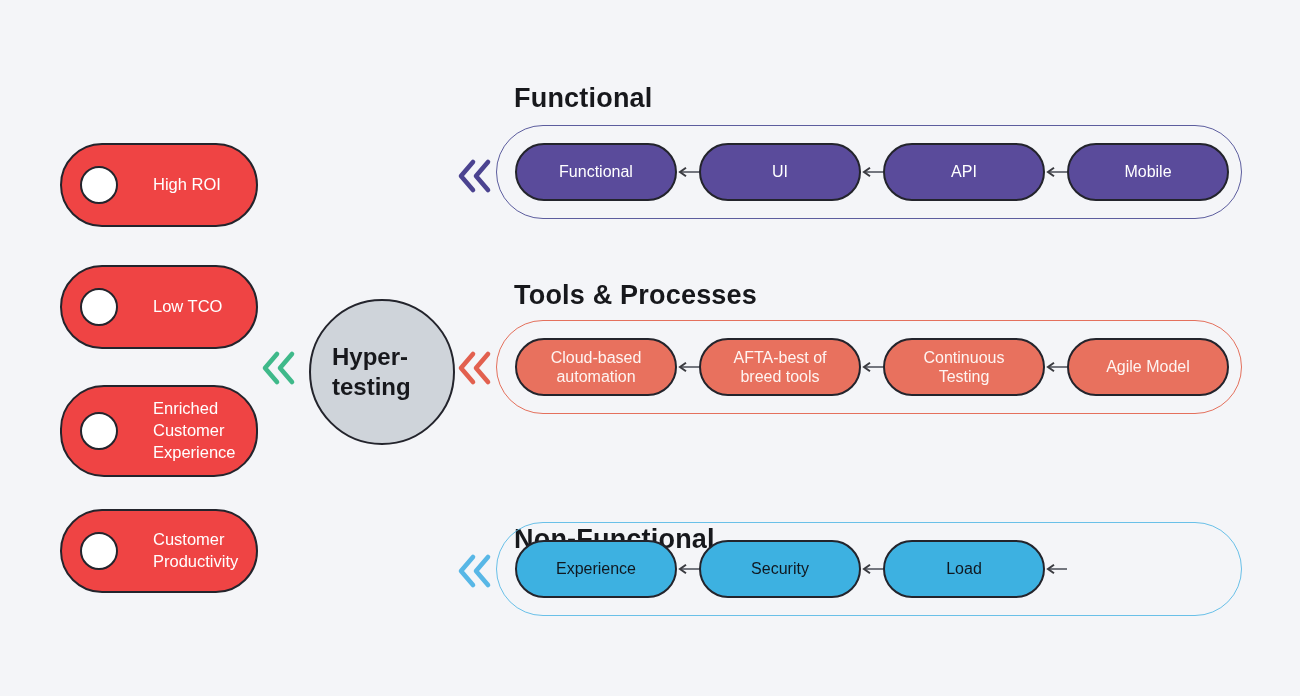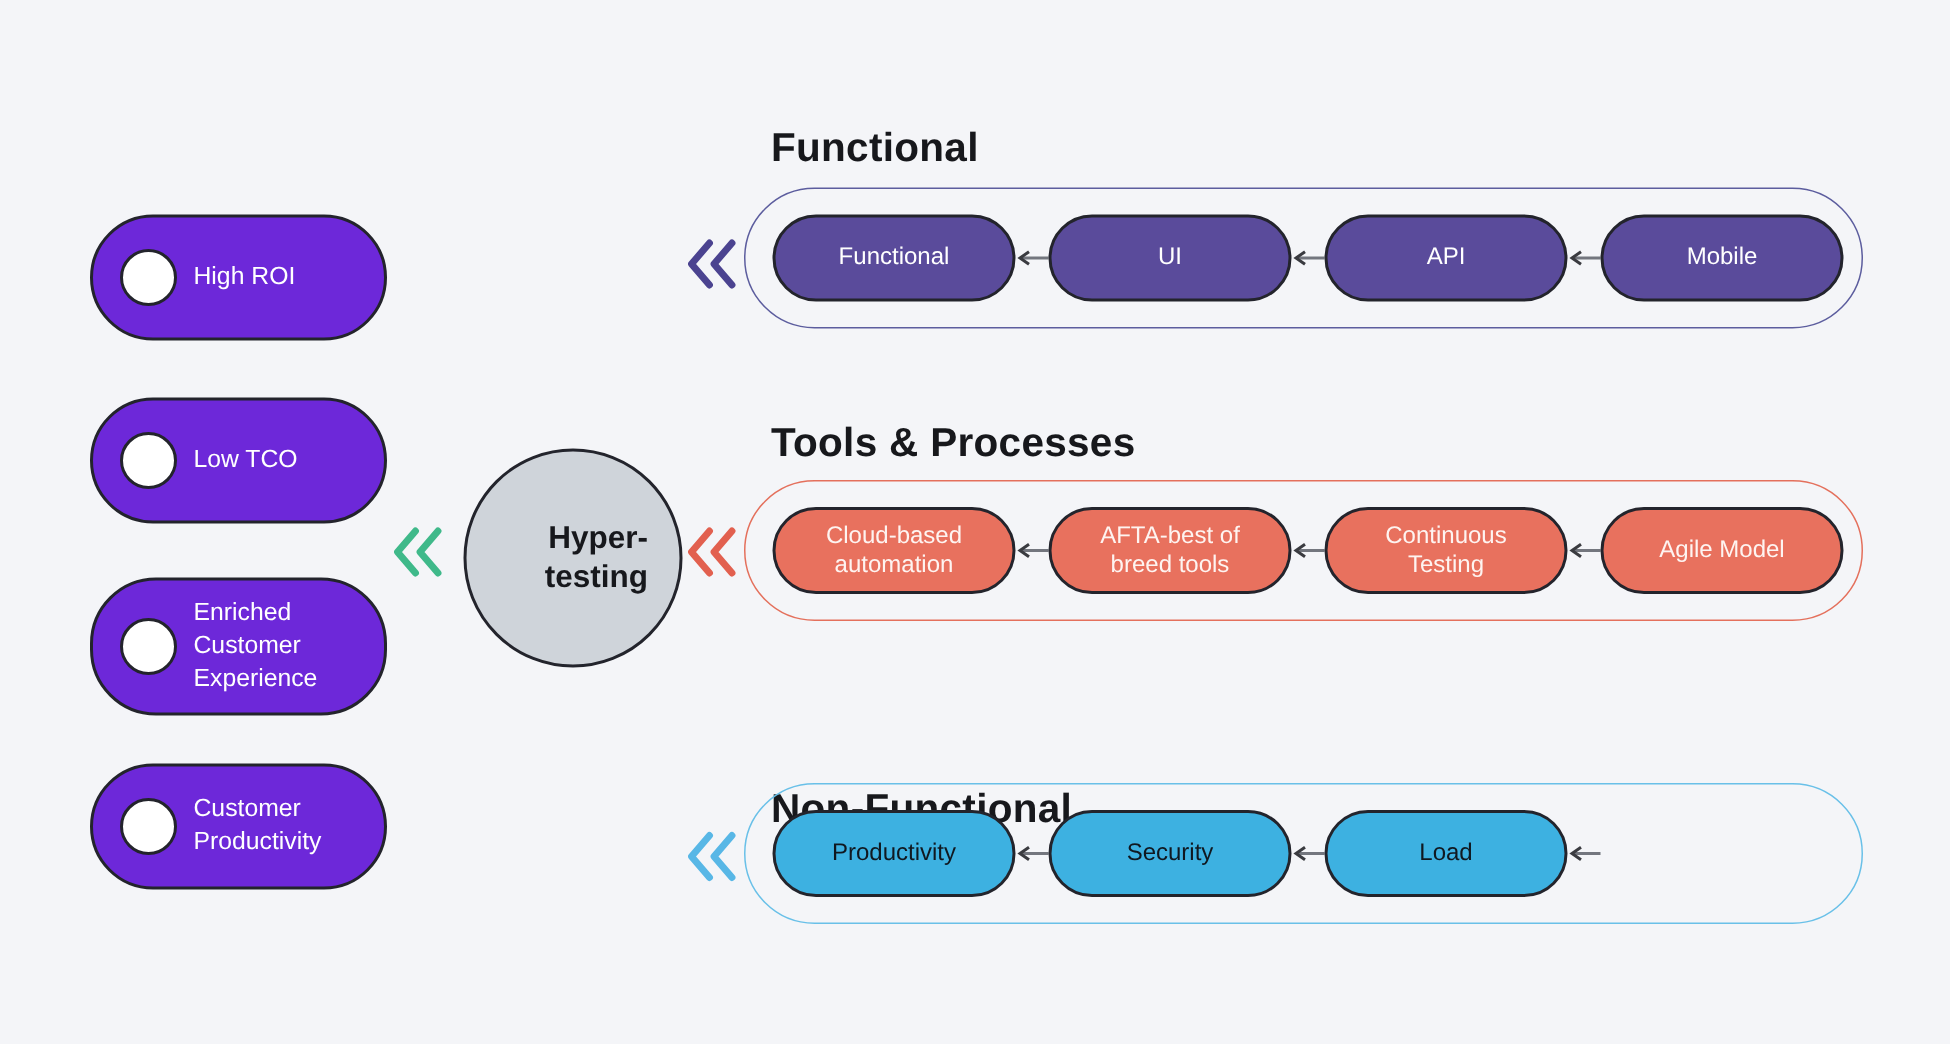--- a/index.html
+++ b/index.html
@@ -10,26 +10,27 @@
     position: relative;
     overflow: hidden;
   }
   .stage { position: absolute; inset: 0; }
 
   
   .benefit {
     position: absolute;
     left: 60px;
     width: 198px;
-    background: #6d28d9;
+    background: #ef4444;
     border: 2px solid #23242c;
     border-radius: 44px;
     display: flex;
     align-items: center;
     color: #ffffff;
+    gap: 24px;
   }
   .benefit .dot {
     flex: 0 0 auto;
     width: 38px; height: 38px;
     margin-left: 18px;
     background: #ffffff;
     border: 2px solid #23242c;
     border-radius: 50%;
   }
   .benefit .blabel {
@@ -51,22 +52,22 @@
     width: 146px; height: 146px;
     background: #cfd4da;
     border: 2px solid #23242c;
     border-radius: 50%;
     display: flex;
     align-items: center;
     justify-content: center;
   }
   .hub .hlabel {
     width: 100px;
-    text-align: right;
-    font-size: 21px;
+    text-align: left;
+    font-size: 24px;
     font-weight: 700;
     color: #17181c;
     line-height: 1.25;
   }
 
   
   .chev { position: absolute; width: 36px; height: 36px; }
   .chev svg { width: 100%; height: 100%; }
   .chev-green  { left: 261px; top: 350px; }
   .chev-purple { left: 457px; top: 158px; }
@@ -244,21 +245,21 @@
           <polyline points="9,2.8 3,7 9,11.2" stroke="#3a3b40"></polyline>
         </svg>
       </span>
     <div class="pill">
         <span class="plabel">Agile Model</span>
       </div>
   </div>
 
   <div class="track track-3">
     <div class="pill">
-        <span class="plabel">Productivity</span>
+        <span class="plabel">Experience</span>
       </div>
     <span class="connector">
         <svg viewBox="0 0 22 14" fill="none" stroke="#73767e" stroke-width="2">
           <line x1="3" y1="7" x2="22" y2="7"></line>
           <polyline points="9,2.8 3,7 9,11.2" stroke="#3a3b40"></polyline>
         </svg>
       </span>
     <div class="pill">
         <span class="plabel">Security</span>
       </div>

